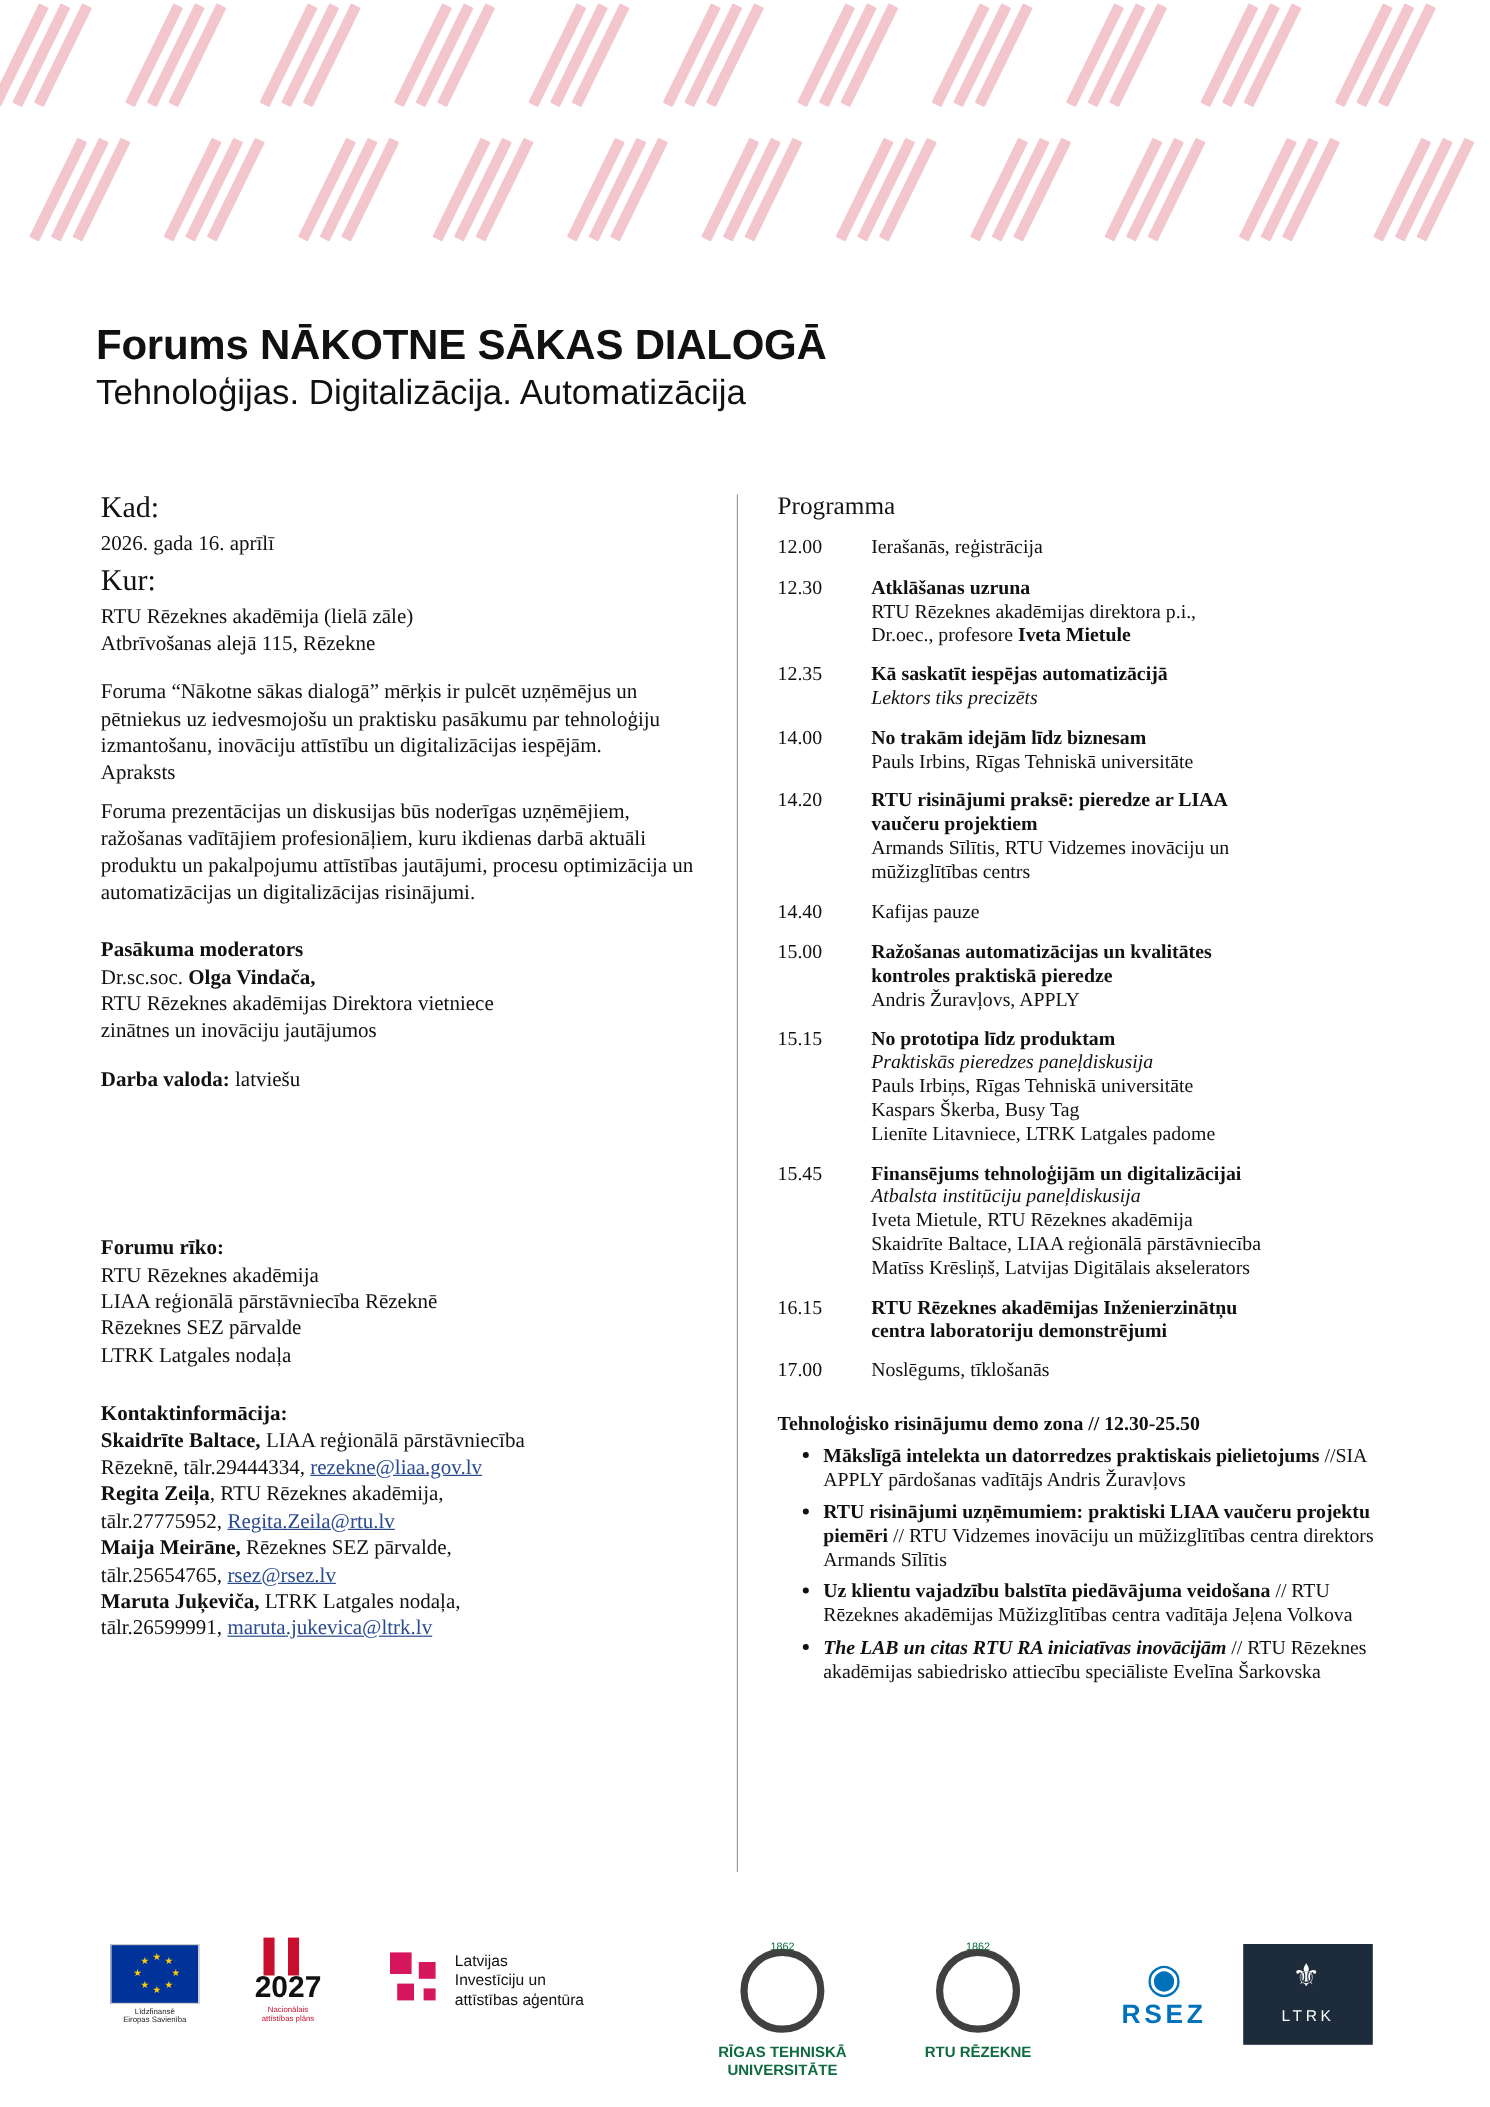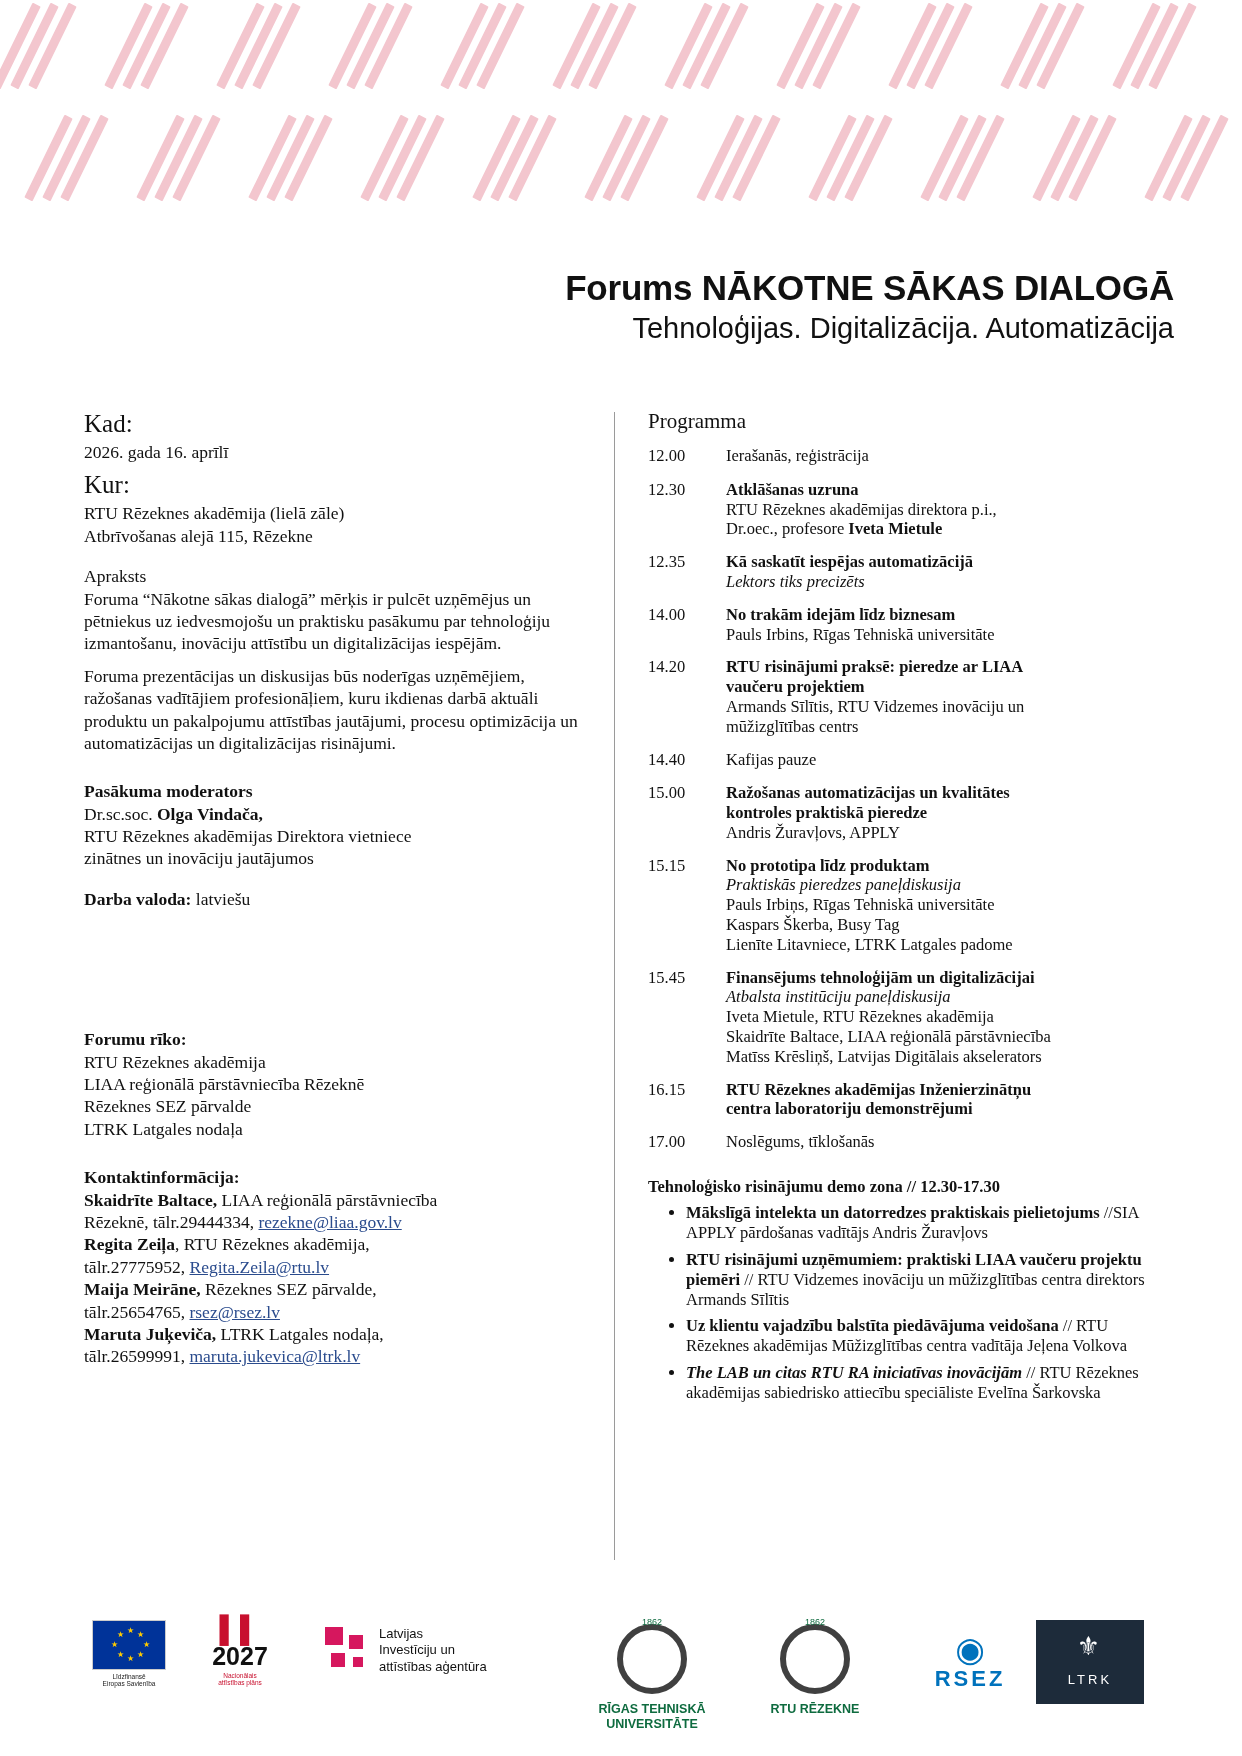--- a/index.html
+++ b/index.html
@@ -39,24 +39,23 @@
     transform-origin: center;
     border-radius: 1px;
   }
   .stripe.s1 { left: 6px; }
   .stripe.s2 { left: 24px; }
   .stripe.s3 { left: 42px; }
 
   
   .title-block {
     position: absolute;
-    left: 94px;
+    left: 80px;
     top: 268px;
     width: 1080px;
-    text-align: right;
   }
   .doc-title {
     font-size: 35px;
     font-weight: bold;
     letter-spacing: -0.2px;
     color: #111;
     margin: 0;
     line-height: 1.15;
   }
   .doc-subtitle {
@@ -393,22 +392,22 @@
 <div class="col-left">
 
   <div class="lbl-big">Kad:</div>
   <div>2026. gada 16. aprīlī</div>
 
   <div class="lbl-big" style="margin-top:6px;">Kur:</div>
   <div>RTU Rēzeknes akadēmija (lielā zāle)</div>
   <div>Atbrīvošanas alejā 115, Rēzekne</div>
 
   <div class="gap-m"></div>
+  <div>Foruma “Nākotne sākas dialogā” mērķis ir pulcēt uzņēmējus un pētniekus uz iedvesmojošu un praktisku pasākumu par tehnoloģiju izmantošanu, inovāciju attīstību un digitalizācijas iespējām.</div>
   <div>Apraksts</div>
-  <div>Foruma “Nākotne sākas dialogā” mērķis ir pulcēt uzņēmējus un pētniekus uz iedvesmojošu un praktisku pasākumu par tehnoloģiju izmantošanu, inovāciju attīstību un digitalizācijas iespējām.</div>
   <div class="gap-s"></div>
   <div>Foruma prezentācijas un diskusijas būs noderīgas uzņēmējiem, ražošanas vadītājiem profesionāļiem, kuru ikdienas darbā aktuāli produktu un pakalpojumu attīstības jautājumi, procesu optimizācija un automatizācijas un digitalizācijas risinājumi.</div>
 
   <div class="gap-l"></div>
   <div class="section-head">Pasākuma moderators</div>
   <div><span>Dr.sc.soc. </span><span class="bold">Olga Vindača,</span></div>
   <div>RTU Rēzeknes akadēmijas Direktora vietniece</div>
   <div>zinātnes un inovāciju jautājumos</div>
 
   <div class="gap-m"></div>
@@ -533,21 +532,21 @@
     </div>
   </div>
 
   <div class="prog-row">
     <div class="prog-time">17.00</div>
     <div class="prog-body">
       <div>Noslēgums, tīklošanās</div>
     </div>
   </div>
 
-  <div class="demo-head">Tehnoloģisko risinājumu demo zona // 12.30-17.30</div>
+  <div class="demo-head">Tehnoloģisko risinājumu demo zona // 12.30-25.50</div>
   <ul class="demo-list">
     <li><span class="bold">Mākslīgā intelekta un datorredzes praktiskais pielietojums</span><span> //SIA APPLY pārdošanas vadītājs Andris Žuravļovs</span></li>
     <li><span class="bold">RTU risinājumi uzņēmumiem: praktiski LIAA vaučeru projektu piemēri</span><span> // RTU Vidzemes inovāciju un mūžizglītības centra direktors Armands Sīlītis</span></li>
     <li><span class="bold">Uz klientu vajadzību balstīta piedāvājuma veidošana</span><span> // RTU Rēzeknes akadēmijas Mūžizglītības centra vadītāja Jeļena Volkova</span></li>
     <li><span class="bold ital">The LAB un citas RTU RA iniciatīvas inovācijām</span><span> // RTU Rēzeknes akadēmijas sabiedrisko attiecību speciāliste Evelīna Šarkovska</span></li>
   </ul>
 </div>
 
 <div class="logo-band">
 

